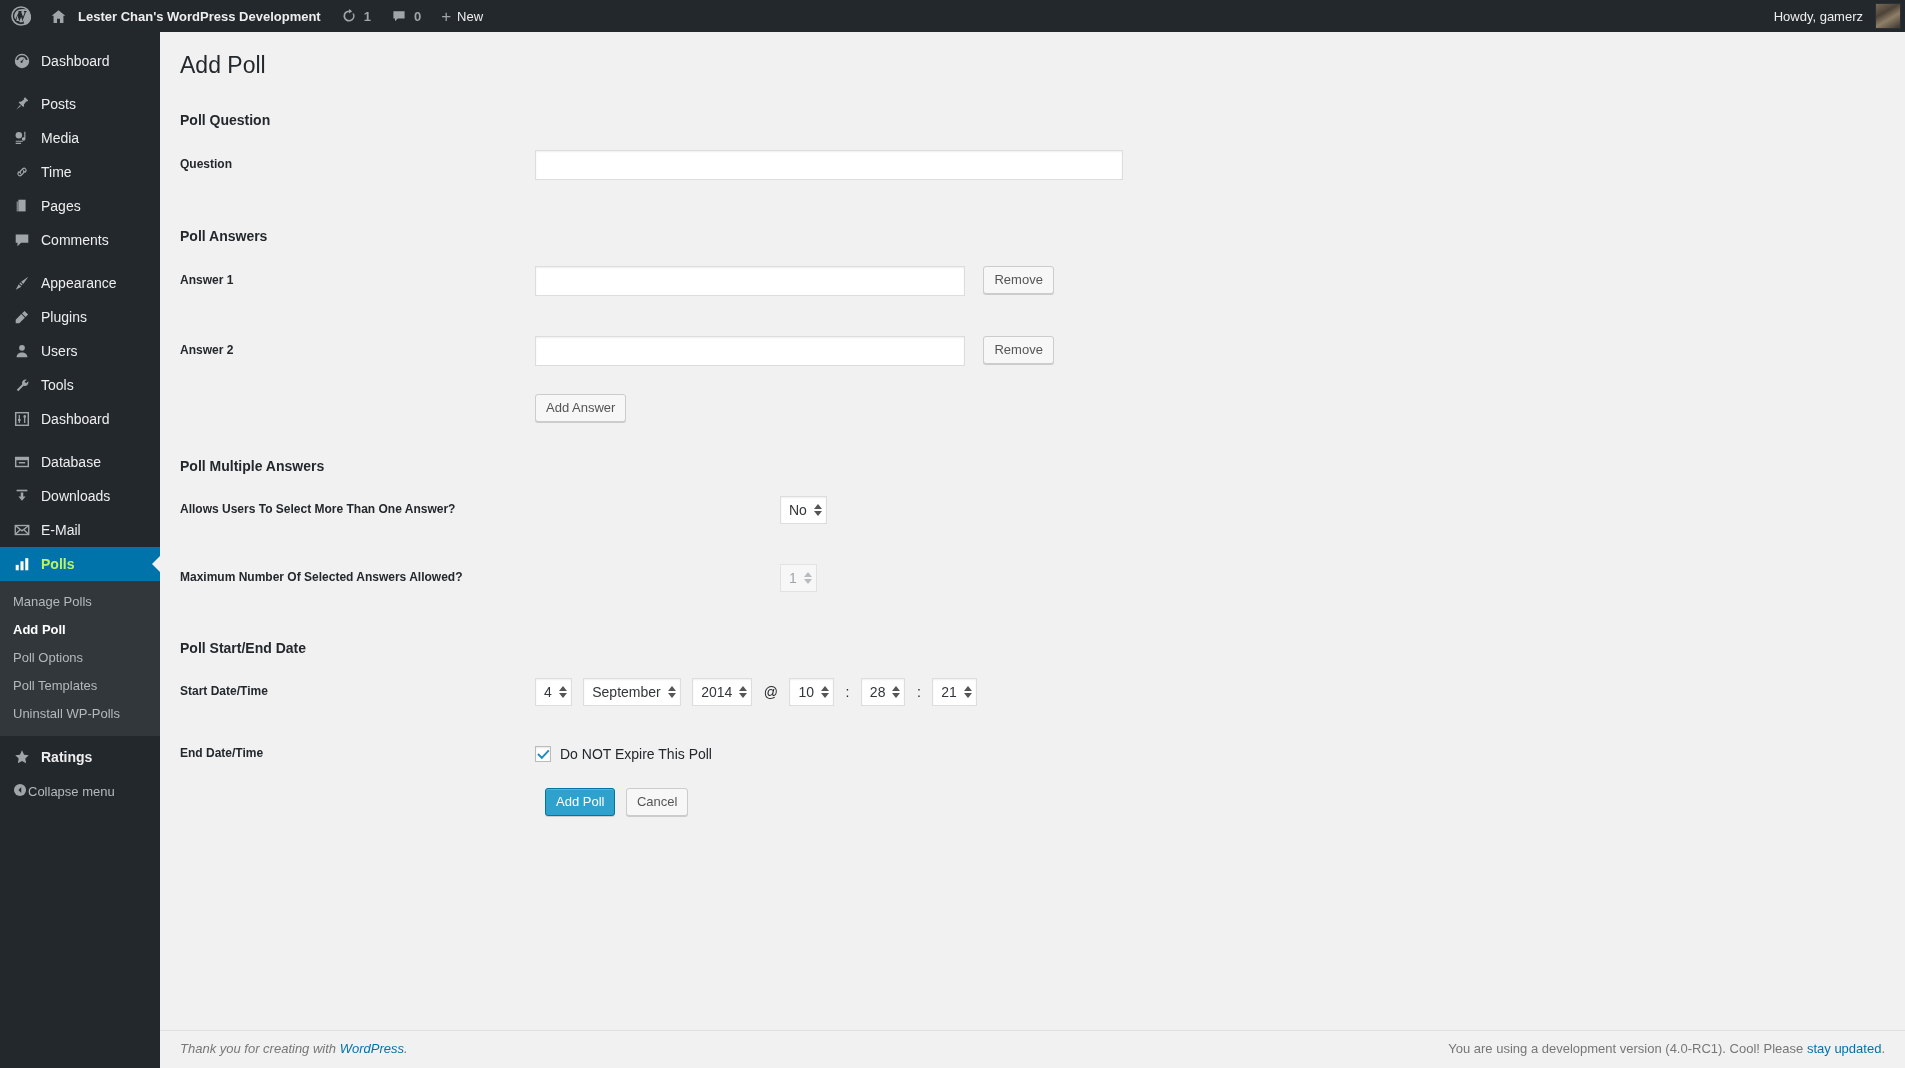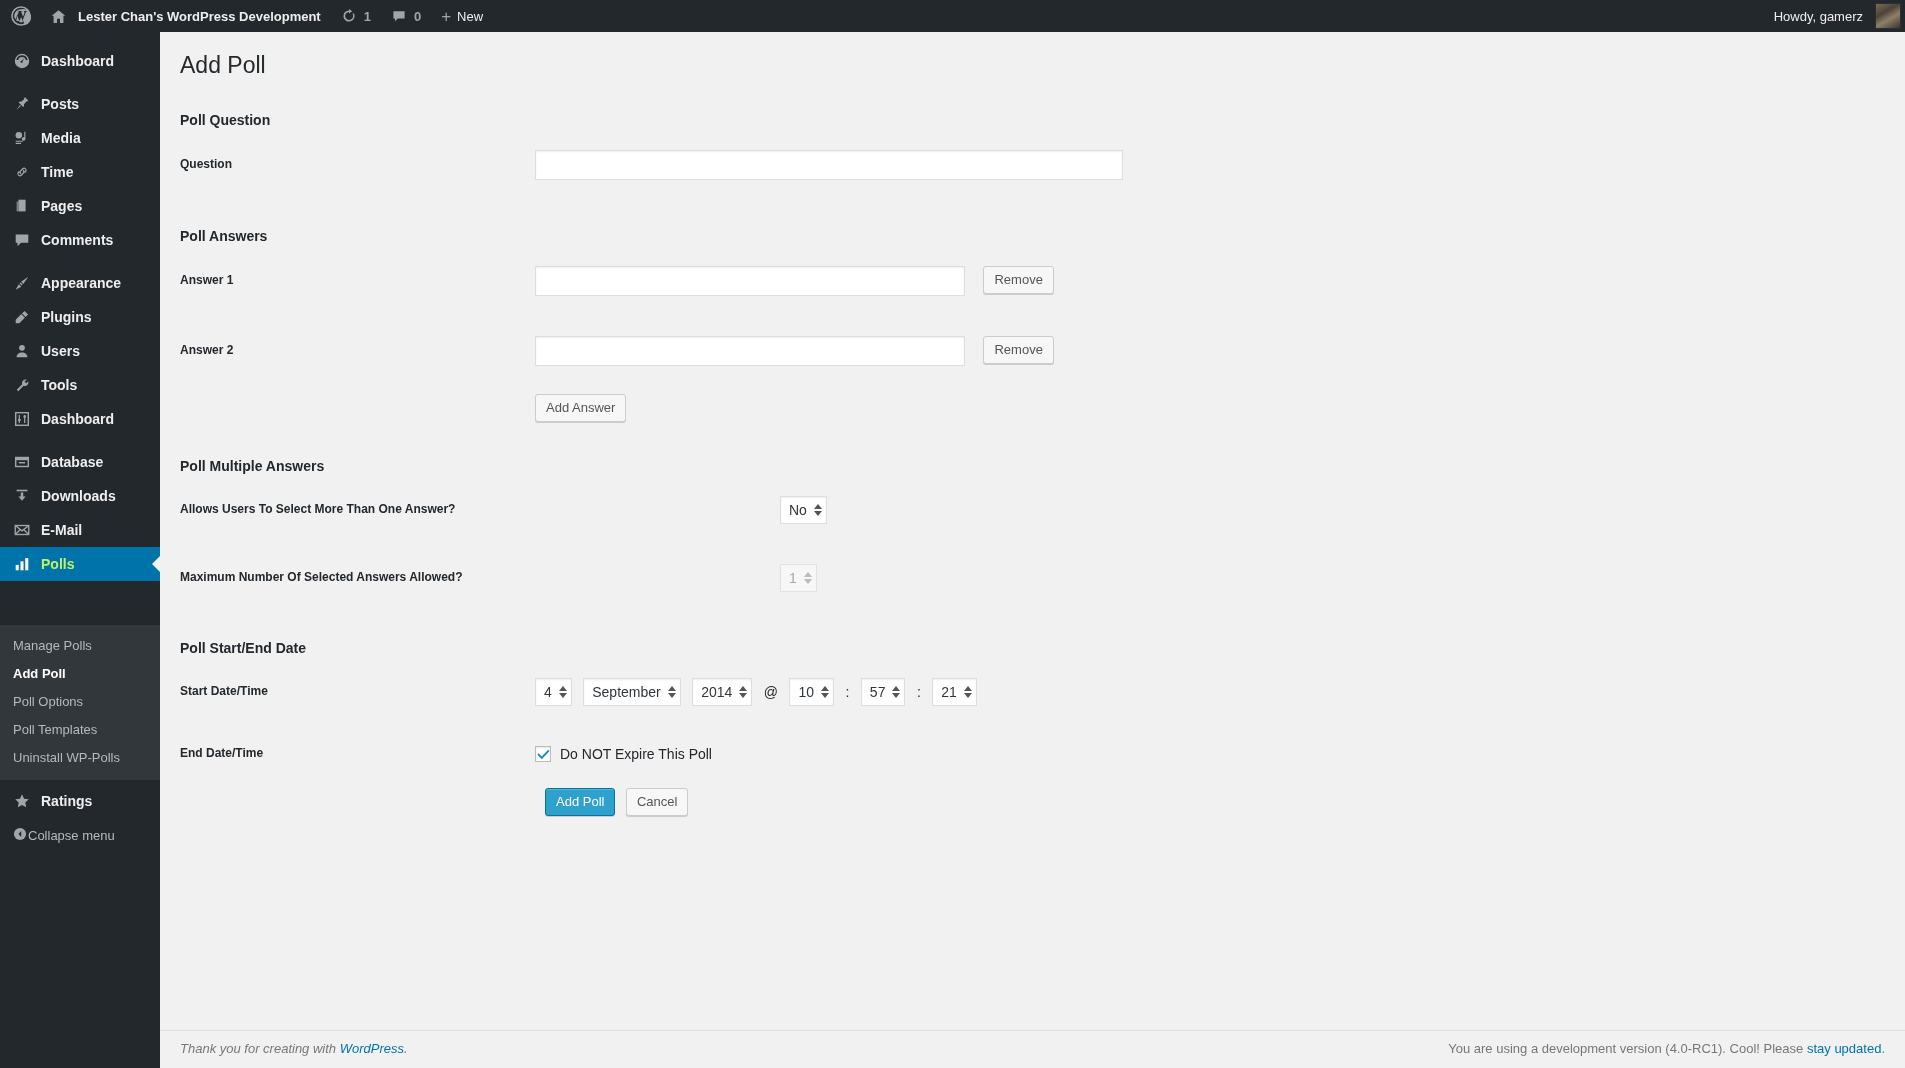--- a/index.html
+++ b/index.html
@@ -53,21 +53,21 @@
     background: #23282d;
     z-index: 40;
   }
   .menu-top { padding-top: 12px; }
   .menu-item {
     position: relative;
     display: flex; align-items: center;
     height: 34px;
     padding-left: 12px;
     color: #eee;
-    font-size: 14px; font-weight: 700;
+    font-size: 14px; font-weight: 400;
     line-height: 18px;
     cursor: pointer;
   }
   .menu-item .mi-ico {
     width: 20px; height: 20px;
     margin-right: 9px;
     display: inline-flex; align-items: center; justify-content: center;
     color: #a0a5aa;
     flex: 0 0 20px;
   }
@@ -84,21 +84,20 @@
     margin-top: -8px;
     border-style: solid;
     border-width: 8px 8px 8px 0;
     border-color: transparent #f1f1f1 transparent transparent;
   }
   .menu-sep { height: 9px; }
   
   .submenu {
     background: #32373c;
     padding: 7px 0 8px 0;
-    margin-top: 44px;
   }
   .submenu-item {
     display: block;
     padding: 6px 0 6px 13px;
     font-size: 13px;
     color: #b4b9be;
     line-height: 16px;
     cursor: pointer;
     white-space: nowrap;
   }
@@ -617,21 +616,21 @@
           <span class="dt-sep">@</span>
           <span class="sel">
             <span class="selval">10</span>
             <span class="arrows">
                   <i class="up"></i>
                   <i class="down"></i>
                 </span>
           </span>
           <span class="dt-sep">:</span>
           <span class="sel">
-            <span class="selval">57</span>
+            <span class="selval">28</span>
             <span class="arrows">
                   <i class="up"></i>
                   <i class="down"></i>
                 </span>
           </span>
           <span class="dt-sep">:</span>
           <span class="sel">
             <span class="selval">21</span>
             <span class="arrows">
                   <i class="up"></i>

